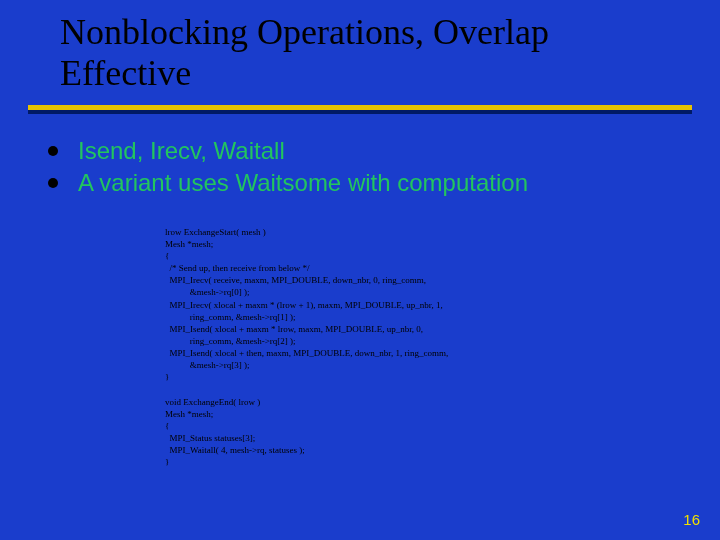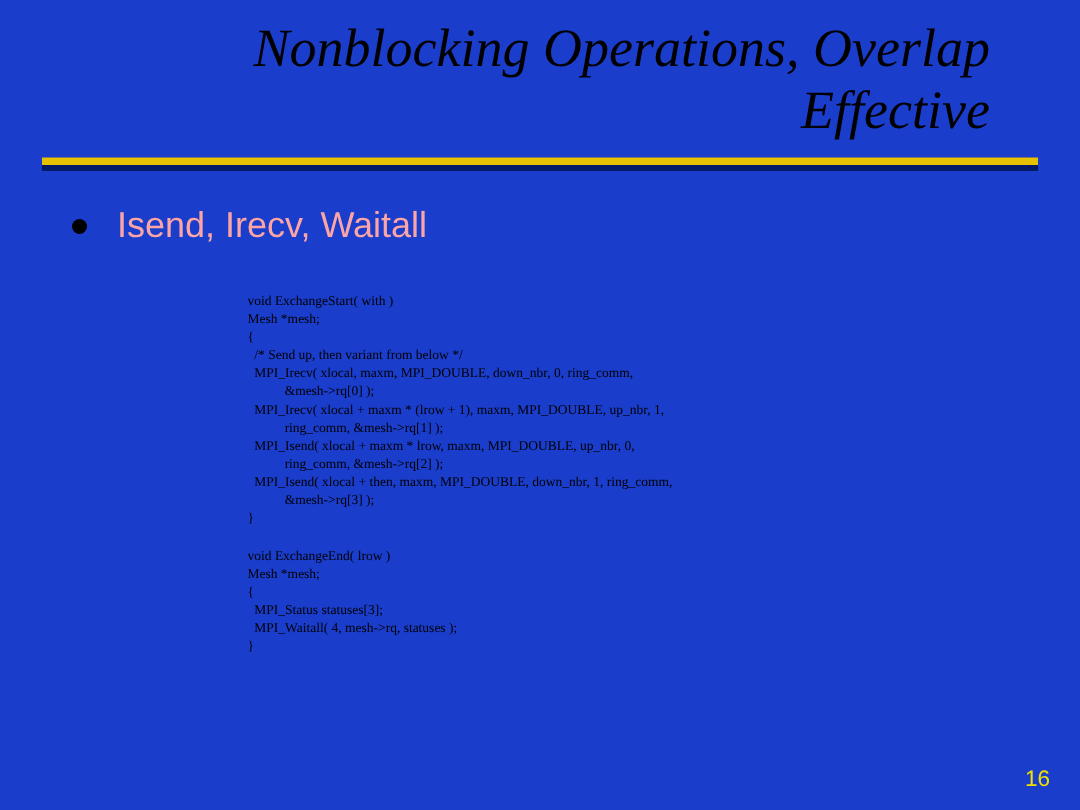--- a/index.html
+++ b/index.html
@@ -6,22 +6,21 @@
   body {
     width: 720px;
     height: 540px;
     background: #1a3dcc;
     font-family: "Times New Roman", serif;
     position: relative;
     overflow: hidden;
   }
   .title-block {
     padding: 12px 60px 6px 60px;
-    text-align: right;
-    font-style: italic;
+    text-align: left;
   }
   .title {
     font-size: 36px;
     font-weight: normal;
     color: #000;
     line-height: 1.15;
   }
   .divider {
     margin: 4px 28px 0 28px;
   }
@@ -46,21 +45,21 @@
     height: 10px;
     border-radius: 50%;
     background: #000;
     margin-top: 10px;
     margin-right: 20px;
     flex-shrink: 0;
   }
   .bullet-text {
     font-family: Arial, Helvetica, sans-serif;
     font-size: 24px;
-    color: #fca5a5;
+    color: #22c55e;
     line-height: 1.25;
     text-align: center;
   }
   .code-block {
     margin: 28px 0 0 165px;
     font-family: "Times New Roman", serif;
     font-size: 9px;
     line-height: 1.35;
     color: #000;
     white-space: pre;
@@ -84,27 +83,31 @@
 <div class="divider">
   <div class="bar-yellow"></div>
   <div class="bar-navy"></div>
 </div>
 
 <div class="bullets">
   <div class="bullet-row">
     <div class="dot"></div>
     <div class="bullet-text">Isend, Irecv, Waitall</div>
   </div>
+  <div class="bullet-row">
+    <div class="dot"></div>
+    <div class="bullet-text">A variant uses Waitsome with computation</div>
+  </div>
 </div>
 
-<div class="code-block"><span>void ExchangeStart( with )</span>
+<div class="code-block"><span>lrow ExchangeStart( mesh )</span>
 <span>Mesh *mesh;</span>
 <span>{</span>
-<span>  /* Send up, then variant from below */</span>
-<span>  MPI_Irecv( xlocal, maxm, MPI_DOUBLE, down_nbr, 0, ring_comm,</span>
+<span>  /* Send up, then receive from below */</span>
+<span>  MPI_Irecv( receive, maxm, MPI_DOUBLE, down_nbr, 0, ring_comm,</span>
 <span>           &amp;mesh-&gt;rq[0] );</span>
 <span>  MPI_Irecv( xlocal + maxm * (lrow + 1), maxm, MPI_DOUBLE, up_nbr, 1,</span>
 <span>           ring_comm, &amp;mesh-&gt;rq[1] );</span>
 <span>  MPI_Isend( xlocal + maxm * lrow, maxm, MPI_DOUBLE, up_nbr, 0,</span>
 <span>           ring_comm, &amp;mesh-&gt;rq[2] );</span>
 <span>  MPI_Isend( xlocal + then, maxm, MPI_DOUBLE, down_nbr, 1, ring_comm,</span>
 <span>           &amp;mesh-&gt;rq[3] );</span>
 <span>}</span>
 <span></span>
 <span>void ExchangeEnd( lrow )</span>

